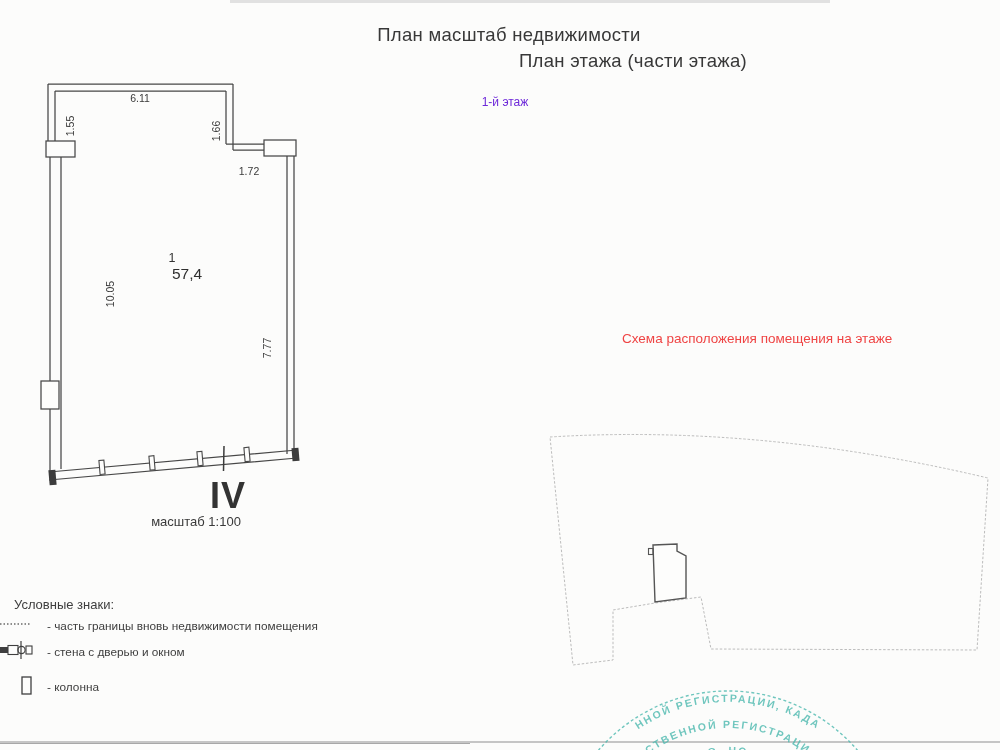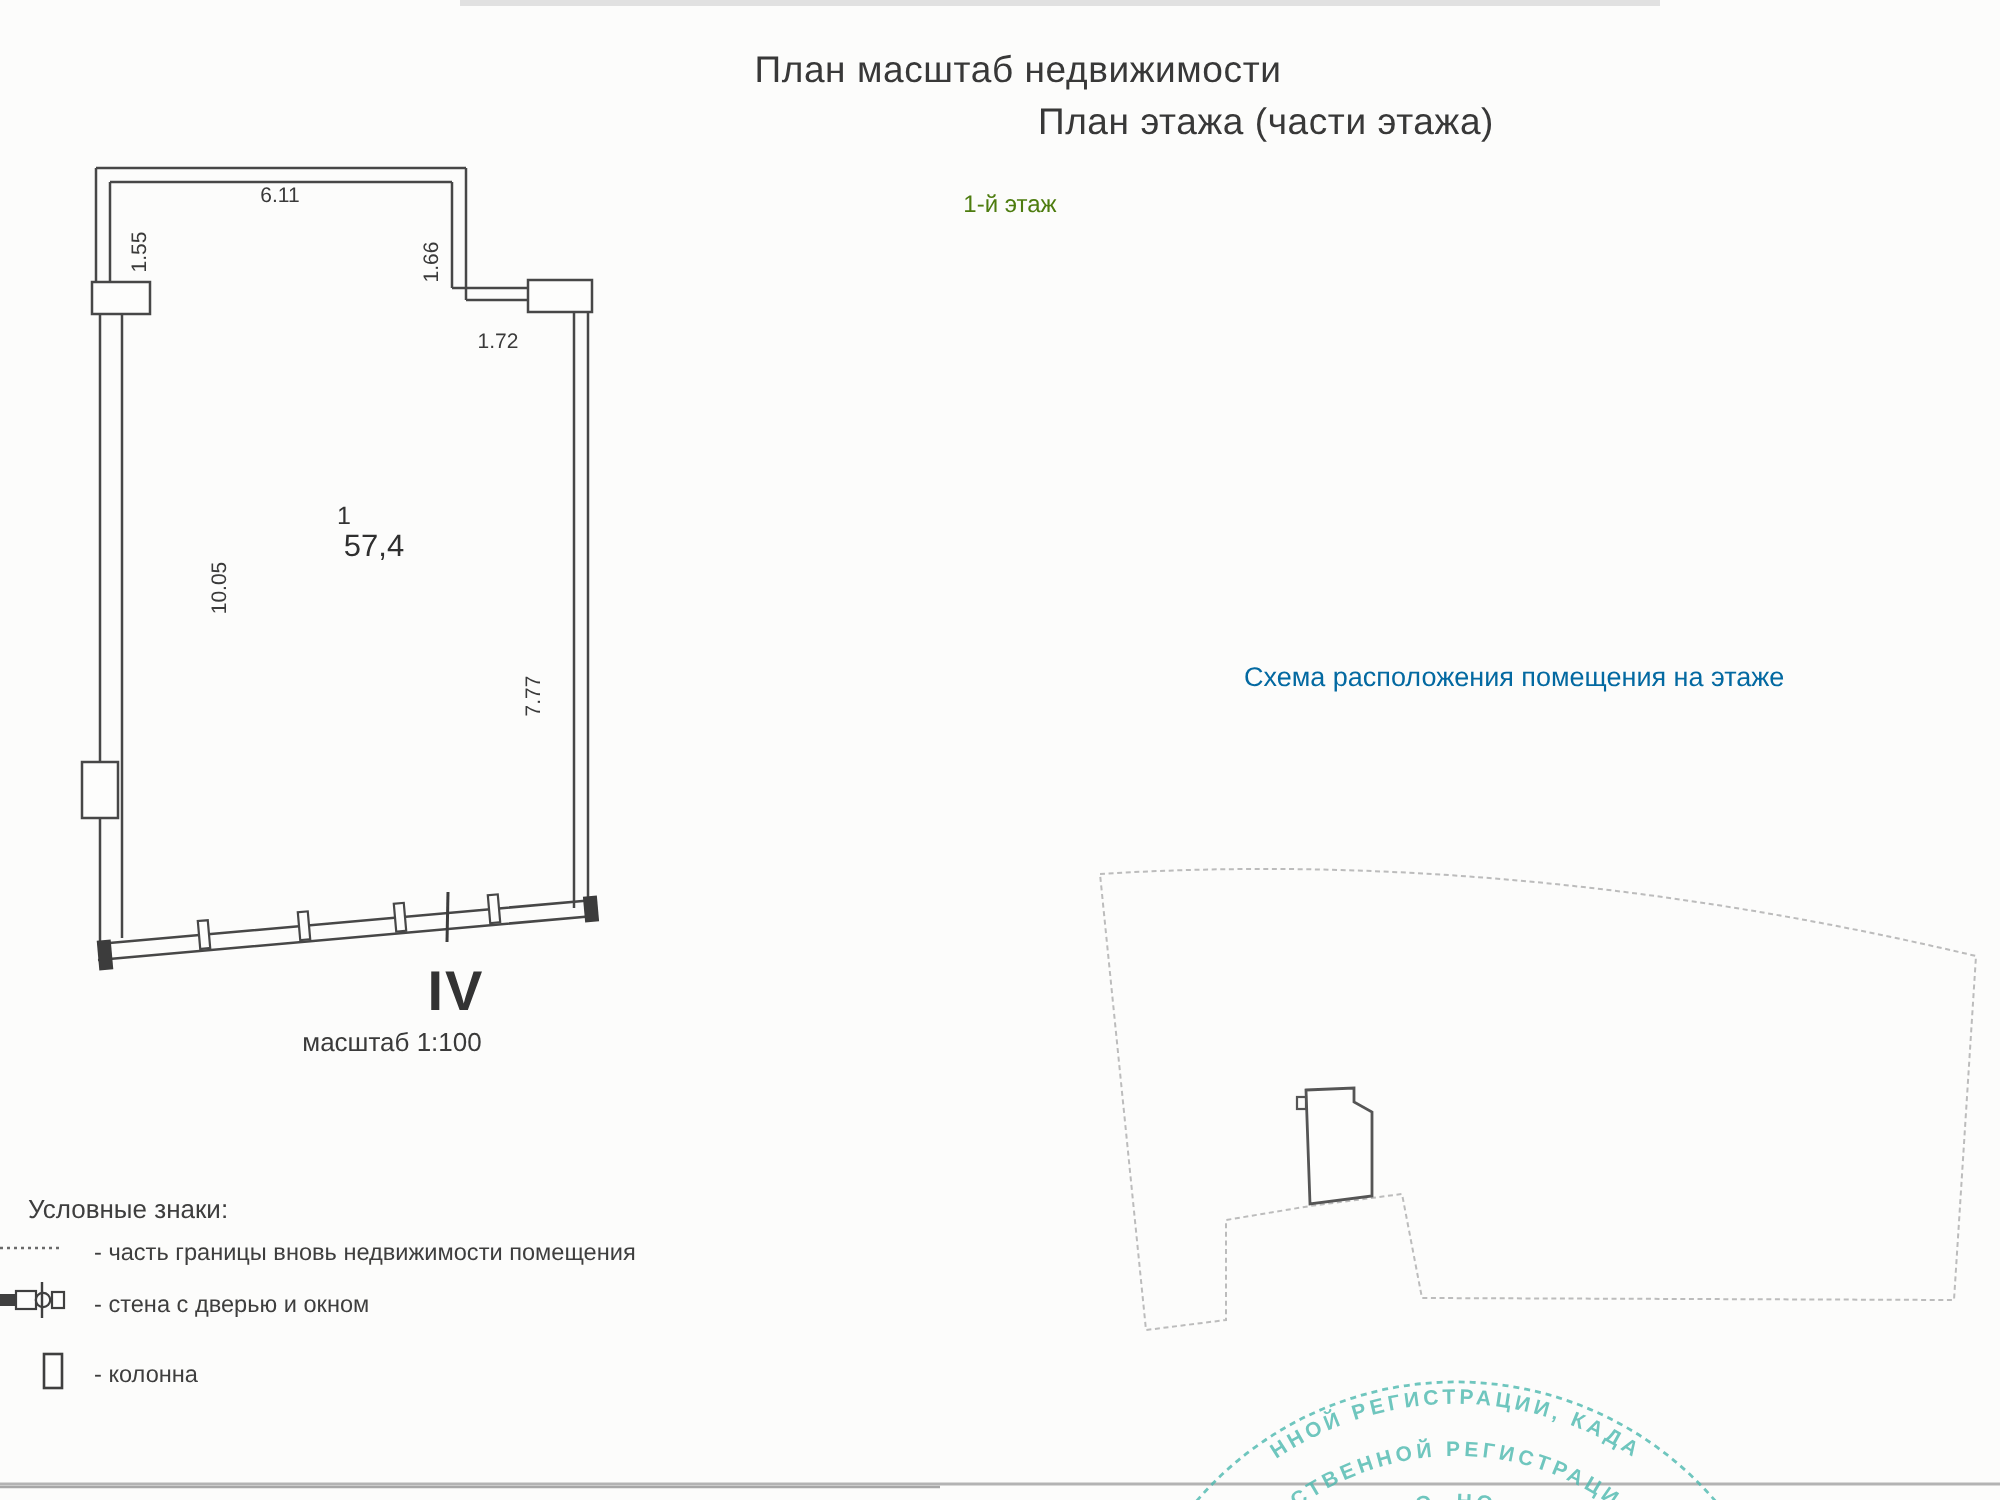--- a/index.html
+++ b/index.html
@@ -5,27 +5,27 @@
   html,body{margin:0;padding:0;}
   .page{
     position:relative;width:1000px;height:750px;overflow:hidden;
     background:#fcfcfb;font-family:"Liberation Sans",sans-serif;color:#3c3c3c;
   }
   svg.layer{position:absolute;left:0;top:0;}
   .t{position:absolute;white-space:nowrap;}
   .ctr{transform:translate(-50%,-50%);}
   .vert{transform:translate(-50%,-50%) rotate(-90deg);}
   .title{font-size:18.5px;letter-spacing:.3px;color:#383838;text-align:center;width:500px;}
-  .small{font-size:12px;color:#4d7c0f;}
+  .small{font-size:12px;color:#6d28d9;}
   .dim{font-size:10.5px;color:#3a3a3a;}
   .roomno{font-size:12.5px;color:#333;}
   .area{font-size:15.5px;color:#2f2f2f;}
-  .mark{font-size:28px;font-weight:bold;color:#333;letter-spacing:1px;}
+  .mark{font-size:36px;font-weight:bold;color:#333;letter-spacing:1px;}
   .scale{font-size:13px;color:#3a3a3a;}
-  .scheme-title{font-size:13.5px;color:#0369a1;}
+  .scheme-title{font-size:13.5px;color:#ef4444;}
   .legend-title{font-size:13px;color:#3e3e3e;}
   .legend-label{font-size:11.8px;color:#3e3e3e;}
 </style>
 </head>
 <body>
 
 <div class="page">
 
   <svg class="layer" width="1000" height="750" viewBox="0 0 1000 750">
 

